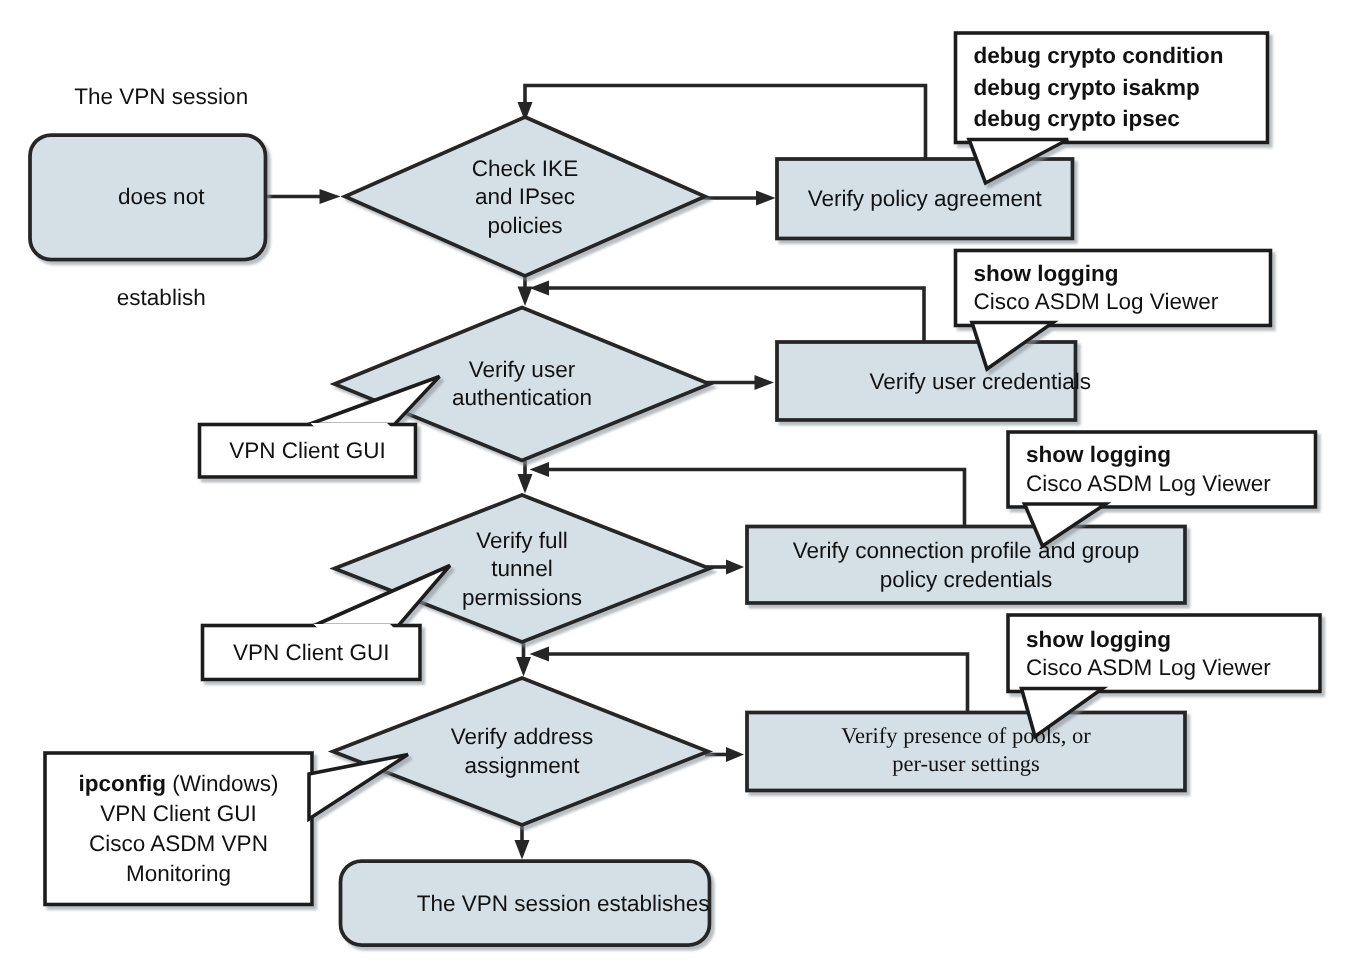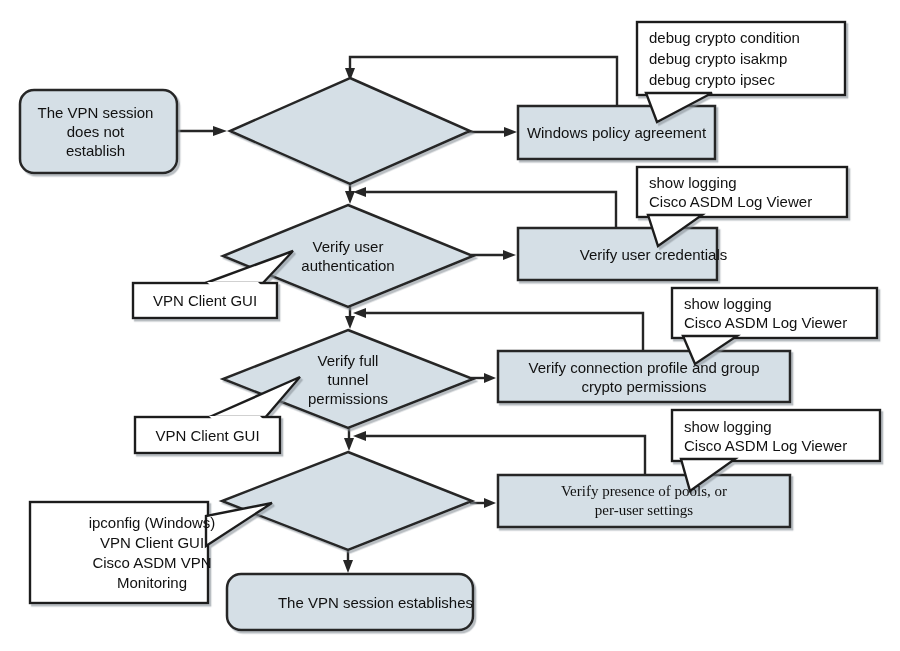--- a/index.html
+++ b/index.html
@@ -7,23 +7,23 @@
     position:relative;width:900px;height:651px;background:#ffffff;
     font-family:"Liberation Sans", sans-serif;color:#111;overflow:hidden;
   }
   .stage svg{position:absolute;left:0;top:0;}
   .txt{
     position:absolute;display:flex;flex-direction:column;
     align-items:center;justify-content:center;text-align:center;
     font-size:15px;line-height:19px;color:#111;
   }
   .txt.left{align-items:flex-start;text-align:left;}
-  .b{font-weight:normal;}
+  .b{font-weight:bold;}
   .lh21{line-height:21px;}
-  .lh20{line-height:20px;padding-left:33px;}
+  .lh20{line-height:20px;}
 </style>
 </head>
 <body>
 
 <div class="stage">
 
   <svg width="900" height="651" viewBox="0 0 900 651">
     <defs>
       <filter id="ds" x="-20%" y="-20%" width="150%" height="150%">
         <feDropShadow dx="2.2" dy="2.4" stdDeviation="0.7" flood-color="#8a9299" flood-opacity="0.6"></feDropShadow>
@@ -103,50 +103,59 @@
       <rect x="30" y="502" width="178" height="101"></rect>
       <polygon points="206,516 206,546 272,503"></polygon>
     </g>
 
     <g fill="#ffffff" stroke="none">
       <polygon points="207,282 258,282 262,286 211,286"></polygon>
       <polygon points="209,416 260,416 264,420 213,420"></polygon>
     </g>
   </svg>
 
-  <div class="txt" style="left:24px;top:90px;width:143px;height:83px;">
+  <div class="txt" style="left:36px;top:90px;width:143px;height:83px;gap:48px;">
     <span>The VPN session</span>
     <span>does not</span>
     <span>establish</span>
   </div>
 
+  <div class="txt" style="left:270px;top:102px;width:160px;height:58px;">
+    <span>Check IKE</span>
+    <span>and IPsec</span>
+    <span>policies</span>
+  </div>
 
   <div class="txt" style="left:268px;top:236px;width:160px;height:40px;text-align:right;">
     <span>Verify user</span>
     <span>authentication</span>
   </div>
 
   <div class="txt" style="left:268px;top:350px;width:160px;height:58px;">
     <span>Verify full</span>
     <span>tunnel</span>
     <span>permissions</span>
   </div>
 
+  <div class="txt" style="left:268px;top:481px;width:160px;height:40px;">
+    <span>Verify address</span>
+    <span>assignment</span>
+  </div>
 
   <div class="txt" style="left:518px;top:106px;width:197px;height:53px;">
-    <span>Windows policy agreement</span>
+    <span>Verify policy agreement</span>
   </div>
 
   <div class="txt" style="left:518px;top:228px;width:199px;height:52px;margin-left:36px;">
     <span>Verify user credentials</span>
   </div>
 
   <div class="txt" style="left:498px;top:351px;width:292px;height:51px;">
     <span>Verify connection profile and group</span>
-    <span>crypto permissions</span>
+    <span>policy credentials</span>
   </div>
 
   <div class="txt" style="left:498px;top:475px;width:292px;height:52px;font-family:Liberation Serif, serif;">
     <span>Verify presence of pools, or</span>
     <span>per-user settings</span>
   </div>
 
   <div class="txt" style="left:227px;top:574px;width:246px;height:56px;align-items:flex-end;">
     <span>The VPN session establishes</span>
   </div>

